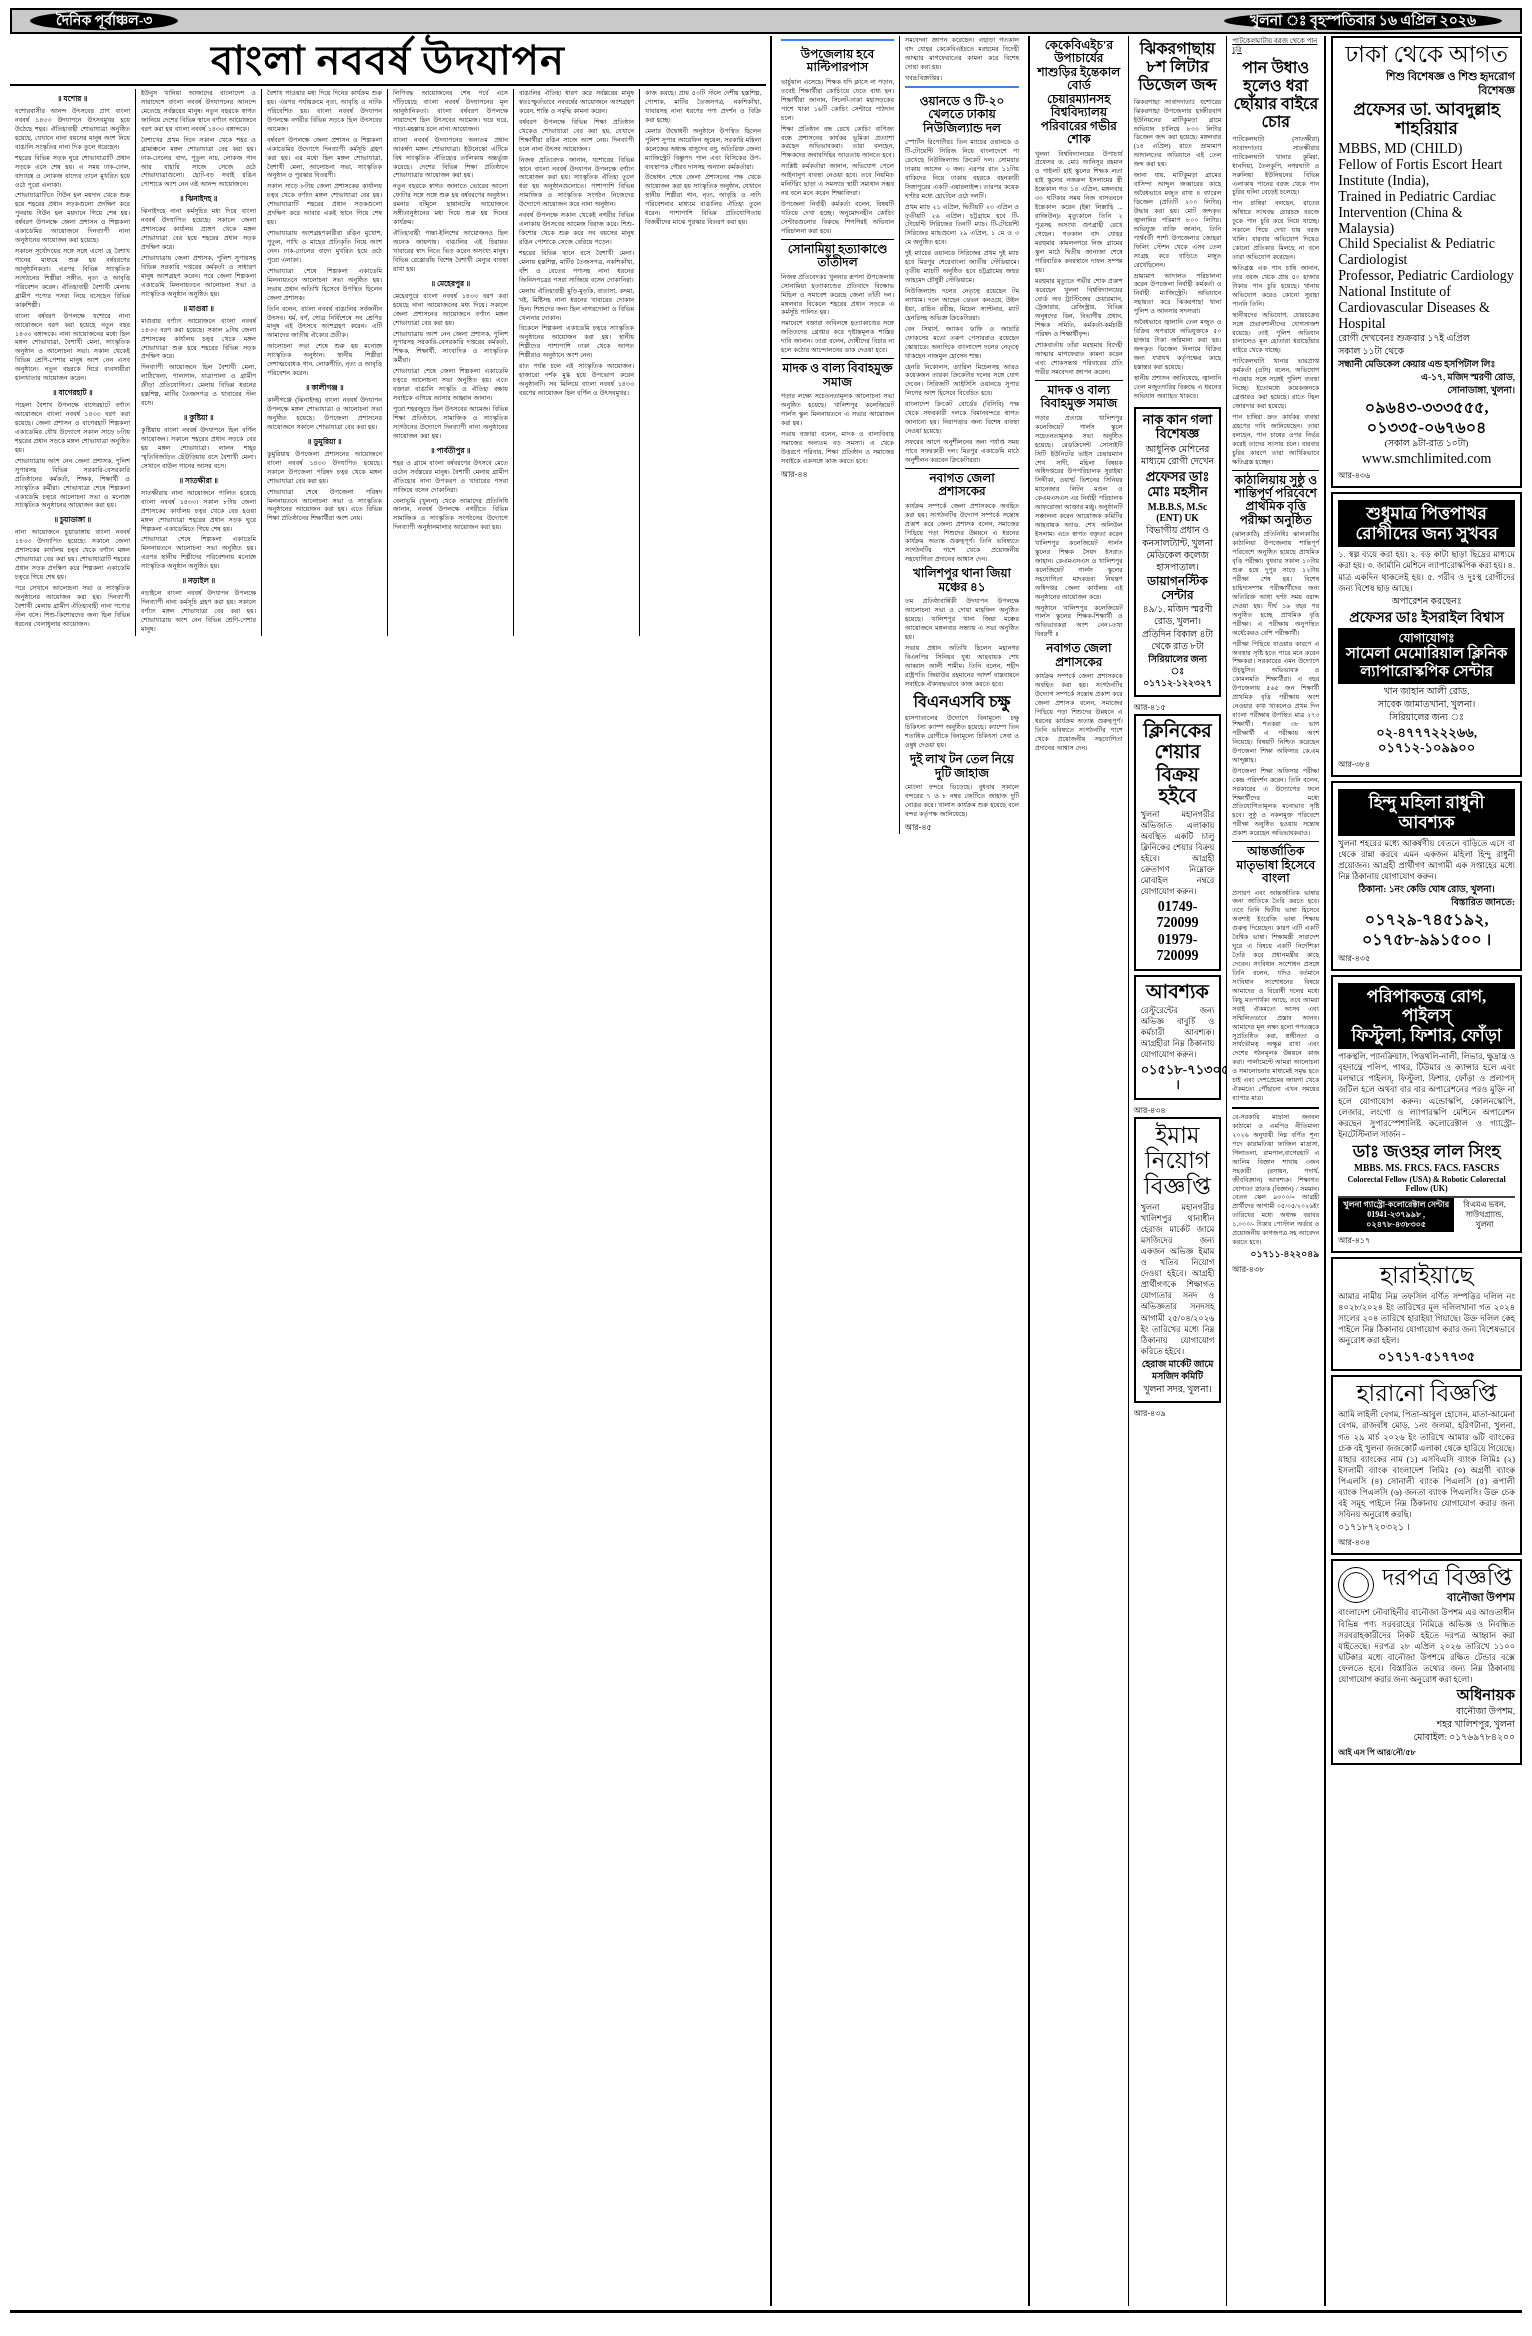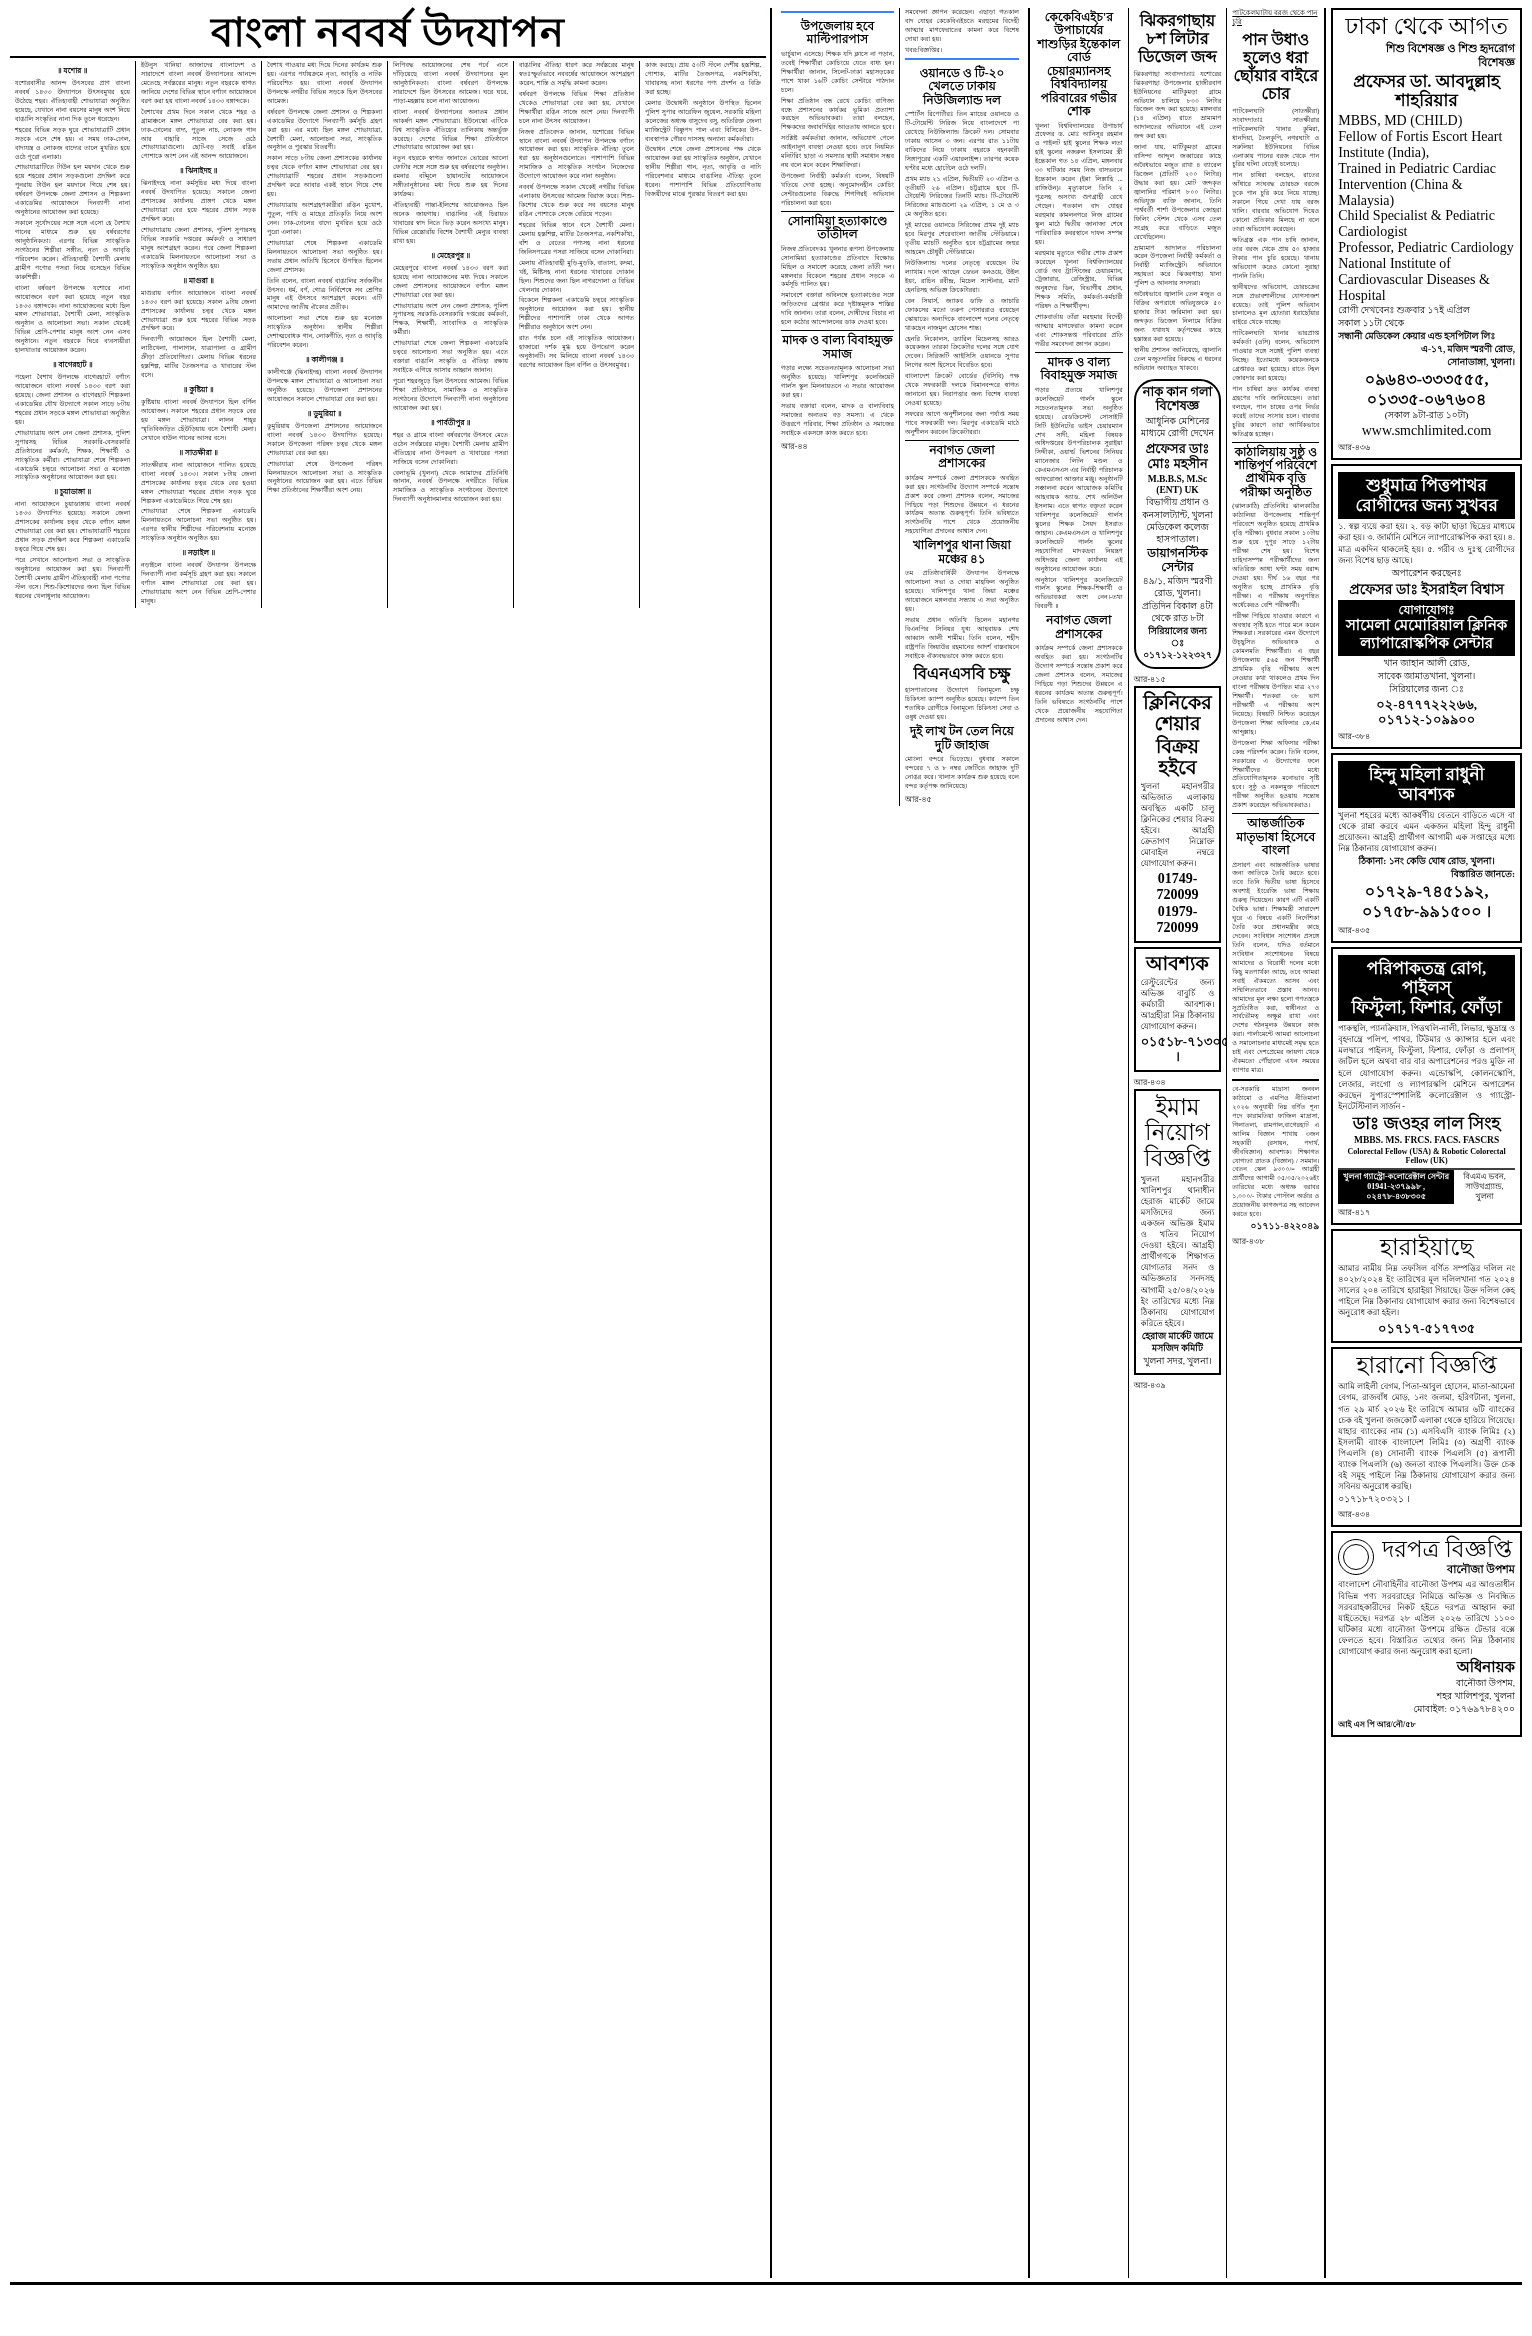--- a/index.html
+++ b/index.html
@@ -165,20 +165,24 @@
   .ad-split{display:flex;border-top:2px solid #404040;margin-top:2px;}
   .ad-split>div{padding:2px 3px;}
   .ad-split .lft{flex:2;background:#000;color:#fff;font-size:8px;line-height:1.25;text-align:center;font-weight:bold;}
   .ad-split .rgt{flex:1;font-size:8px;line-height:1.25;text-align:center;}
 </style>
 </head>
 <body>
 
 <div class="page">
 
+  <div class="masthead">
+    <div class="pill left">দৈনিক পূর্বাঞ্চল-৩</div>
+    <div class="pill right">খুলনা ঃ বৃহস্পতিবার ১৬ এপ্রিল ২০২৬</div>
+  </div>
 
   <div class="body-grid">
 
     <div style="width:762px;box-sizing:border-box;border-right:2px solid #000;padding-right:4px;">
       <div class="main-headline">বাংলা নববর্ষ উদযাপন</div>
       <div style="display:flex;">
         <div class="col w1">
           <div class="sub">॥ যশোর ॥</div>
           <p class="b">যশোরবাসীর আনন্দ উৎসবের প্রাণ বাংলা নববর্ষ ১৪৩৩ উদযাপনে উৎসবমুখর হয়ে উঠেছে শহর। ঐতিহ্যবাহী শোভাযাত্রা অনুষ্ঠিত হয়েছে, যেখানে নানা বয়সের মানুষ অংশ নিয়ে বাঙালি সংস্কৃতির নানা দিক তুলে ধরেছেন।</p>
           <p class="b">শহরের বিভিন্ন সড়ক ঘুরে শোভাযাত্রাটি প্রধান সড়কে এসে শেষ হয়। এ সময় ঢাক-ঢোল, বাদ্যযন্ত্র ও লোকজ বাদ্যের তালে মুখরিত হয়ে ওঠে পুরো এলাকা।</p>
@@ -320,21 +324,21 @@
     </div>
 
     <div class="col" style="width:125px;border-right:1px solid #000;">
       <div class="h-md">ঝিকরগাছায় ৮শ লিটার ডিজেল জব্দ</div>
       <p class="b">ঝিকরগাছা সংবাদদাতাঃ যশোরের ঝিকরগাছা উপজেলার হাজীরবাগ ইউনিয়নের মাটিকুমড়া গ্রামে অভিযান চালিয়ে ৮০০ লিটার ডিজেল জব্দ করা হয়েছে। মঙ্গলবার (১৪ এপ্রিল) রাতে ভ্রাম্যমাণ আদালতের অভিযানে এই তেল জব্দ করা হয়।</p>
       <p class="b">জানা যায়, মাটিকুমড়া গ্রামের বাসিন্দা আব্দুল জব্বারের কাছে অবৈধভাবে মজুত রাখা ৪ ব্যারেল ডিজেল (প্রতিটি ২০০ লিটার) উদ্ধার করা হয়। মোট জব্দকৃত জ্বালানির পরিমাণ ৮০০ লিটার। অভিযুক্ত ব্যক্তি জানান, তিনি পার্শ্ববর্তী শার্শা উপজেলার জোহরা ফিলিং স্টেশন থেকে এসব তেল সংগ্রহ করে বাড়িতে মজুত রেখেছিলেন।</p>
       <p class="b">ভ্রাম্যমাণ আদালত পরিচালনা করেন উপজেলা নির্বাহী কর্মকর্তা ও নির্বাহী ম্যাজিস্ট্রেট। অভিযানে সহায়তা করে ঝিকরগাছা থানা পুলিশ ও আনসার সদস্যরা।</p>
       <p class="b">অবৈধভাবে জ্বালানি তেল মজুত ও বিক্রির অপরাধে অভিযুক্তকে ৫০ হাজার টাকা জরিমানা করা হয়। জব্দকৃত ডিজেল নিলামে বিক্রির জন্য যথাযথ কর্তৃপক্ষের কাছে হস্তান্তর করা হয়েছে।</p>
       <p class="b">স্থানীয় প্রশাসন জানিয়েছে, জ্বালানি তেল মজুতদারির বিরুদ্ধে এ ধরনের অভিযান অব্যাহত থাকবে।</p>
 
-      <div class="ad" style="margin-top:6px;border-radius:21px;">
+      <div class="ad" style="margin-top:6px;">
         <div class="ad-title" style="font-size:13px;">নাক কান গলা বিশেষজ্ঞ</div>
         <div class="ad-line">আধুনিক মেশিনের মাধ্যমে রোগী দেখেন</div>
         <div class="ad-name" style="font-size:13px;">প্রফেসর ডাঃ মোঃ মহসীন</div>
         <div class="eng-small ad-bold">M.B.B.S, M.Sc (ENT) UK</div>
         <div class="ad-line">বিভাগীয় প্রধান ও</div>
         <div class="ad-line">কনসালট্যান্ট, খুলনা মেডিকেল কলেজ হাসপাতাল।</div>
         <div class="ad-title" style="font-size:12px;">ডায়াগনস্টিক সেন্টার</div>
         <div class="ad-line">৪৯/১, মজিদ স্মরণী রোড, খুলনা।</div>
         <div class="ad-line">প্রতিদিন বিকাল ৪টা থেকে রাত ৮টা</div>
         <div class="ad-line ad-bold">সিরিয়ালের জন্য ঃ ০১৭১২-১২২৩২৭</div>

